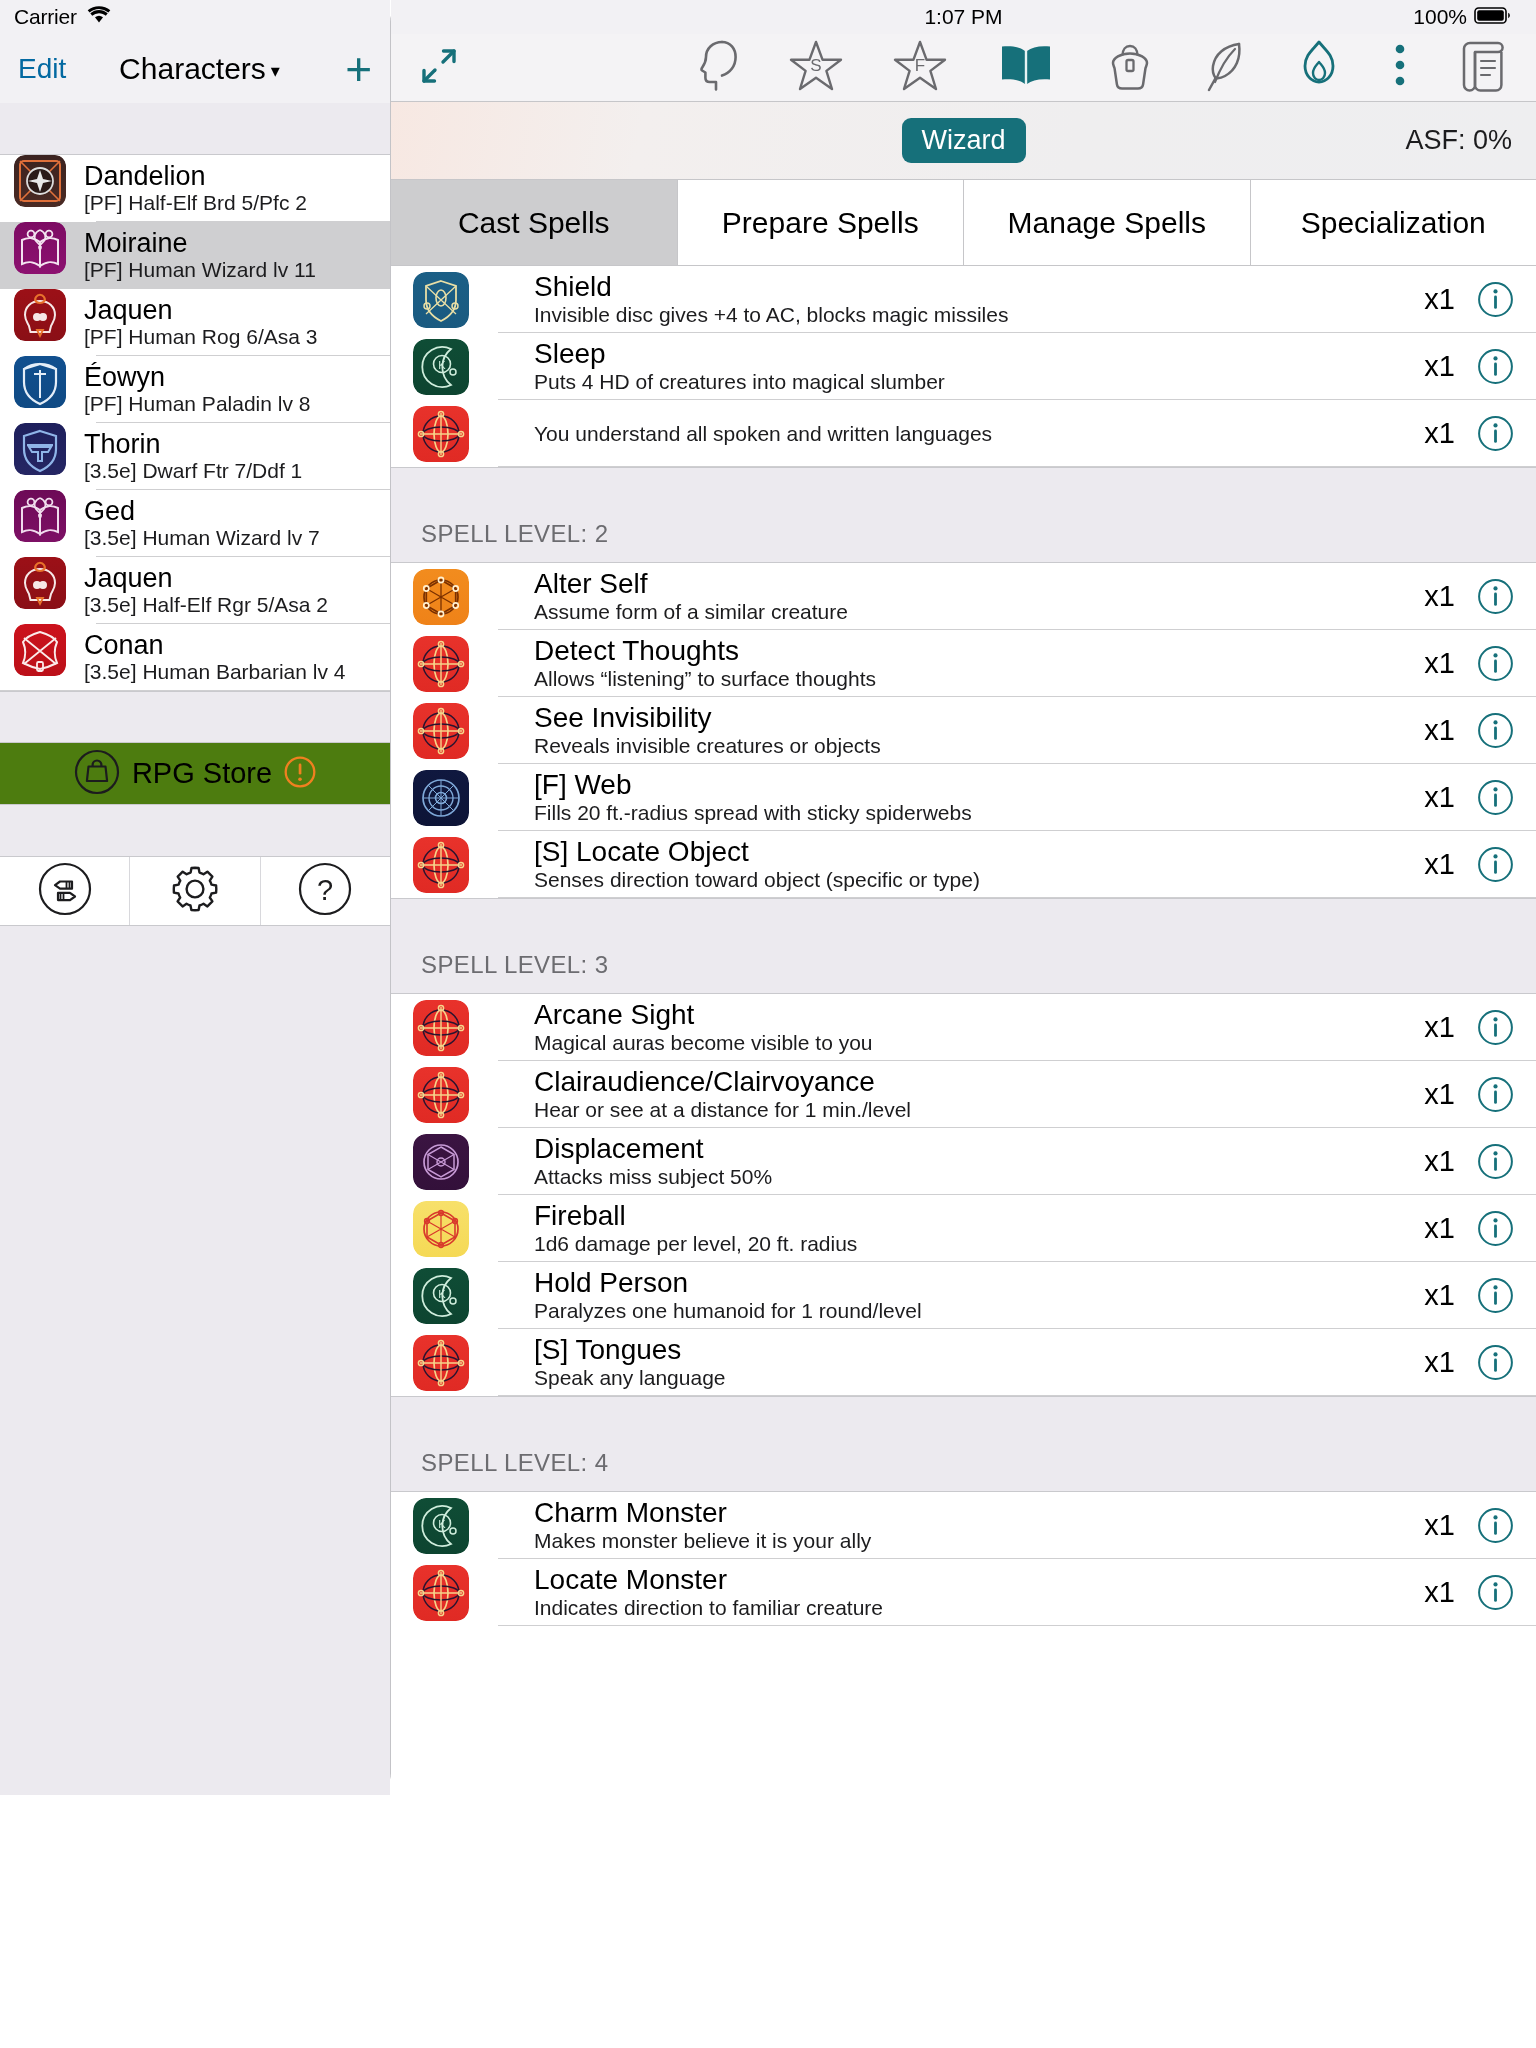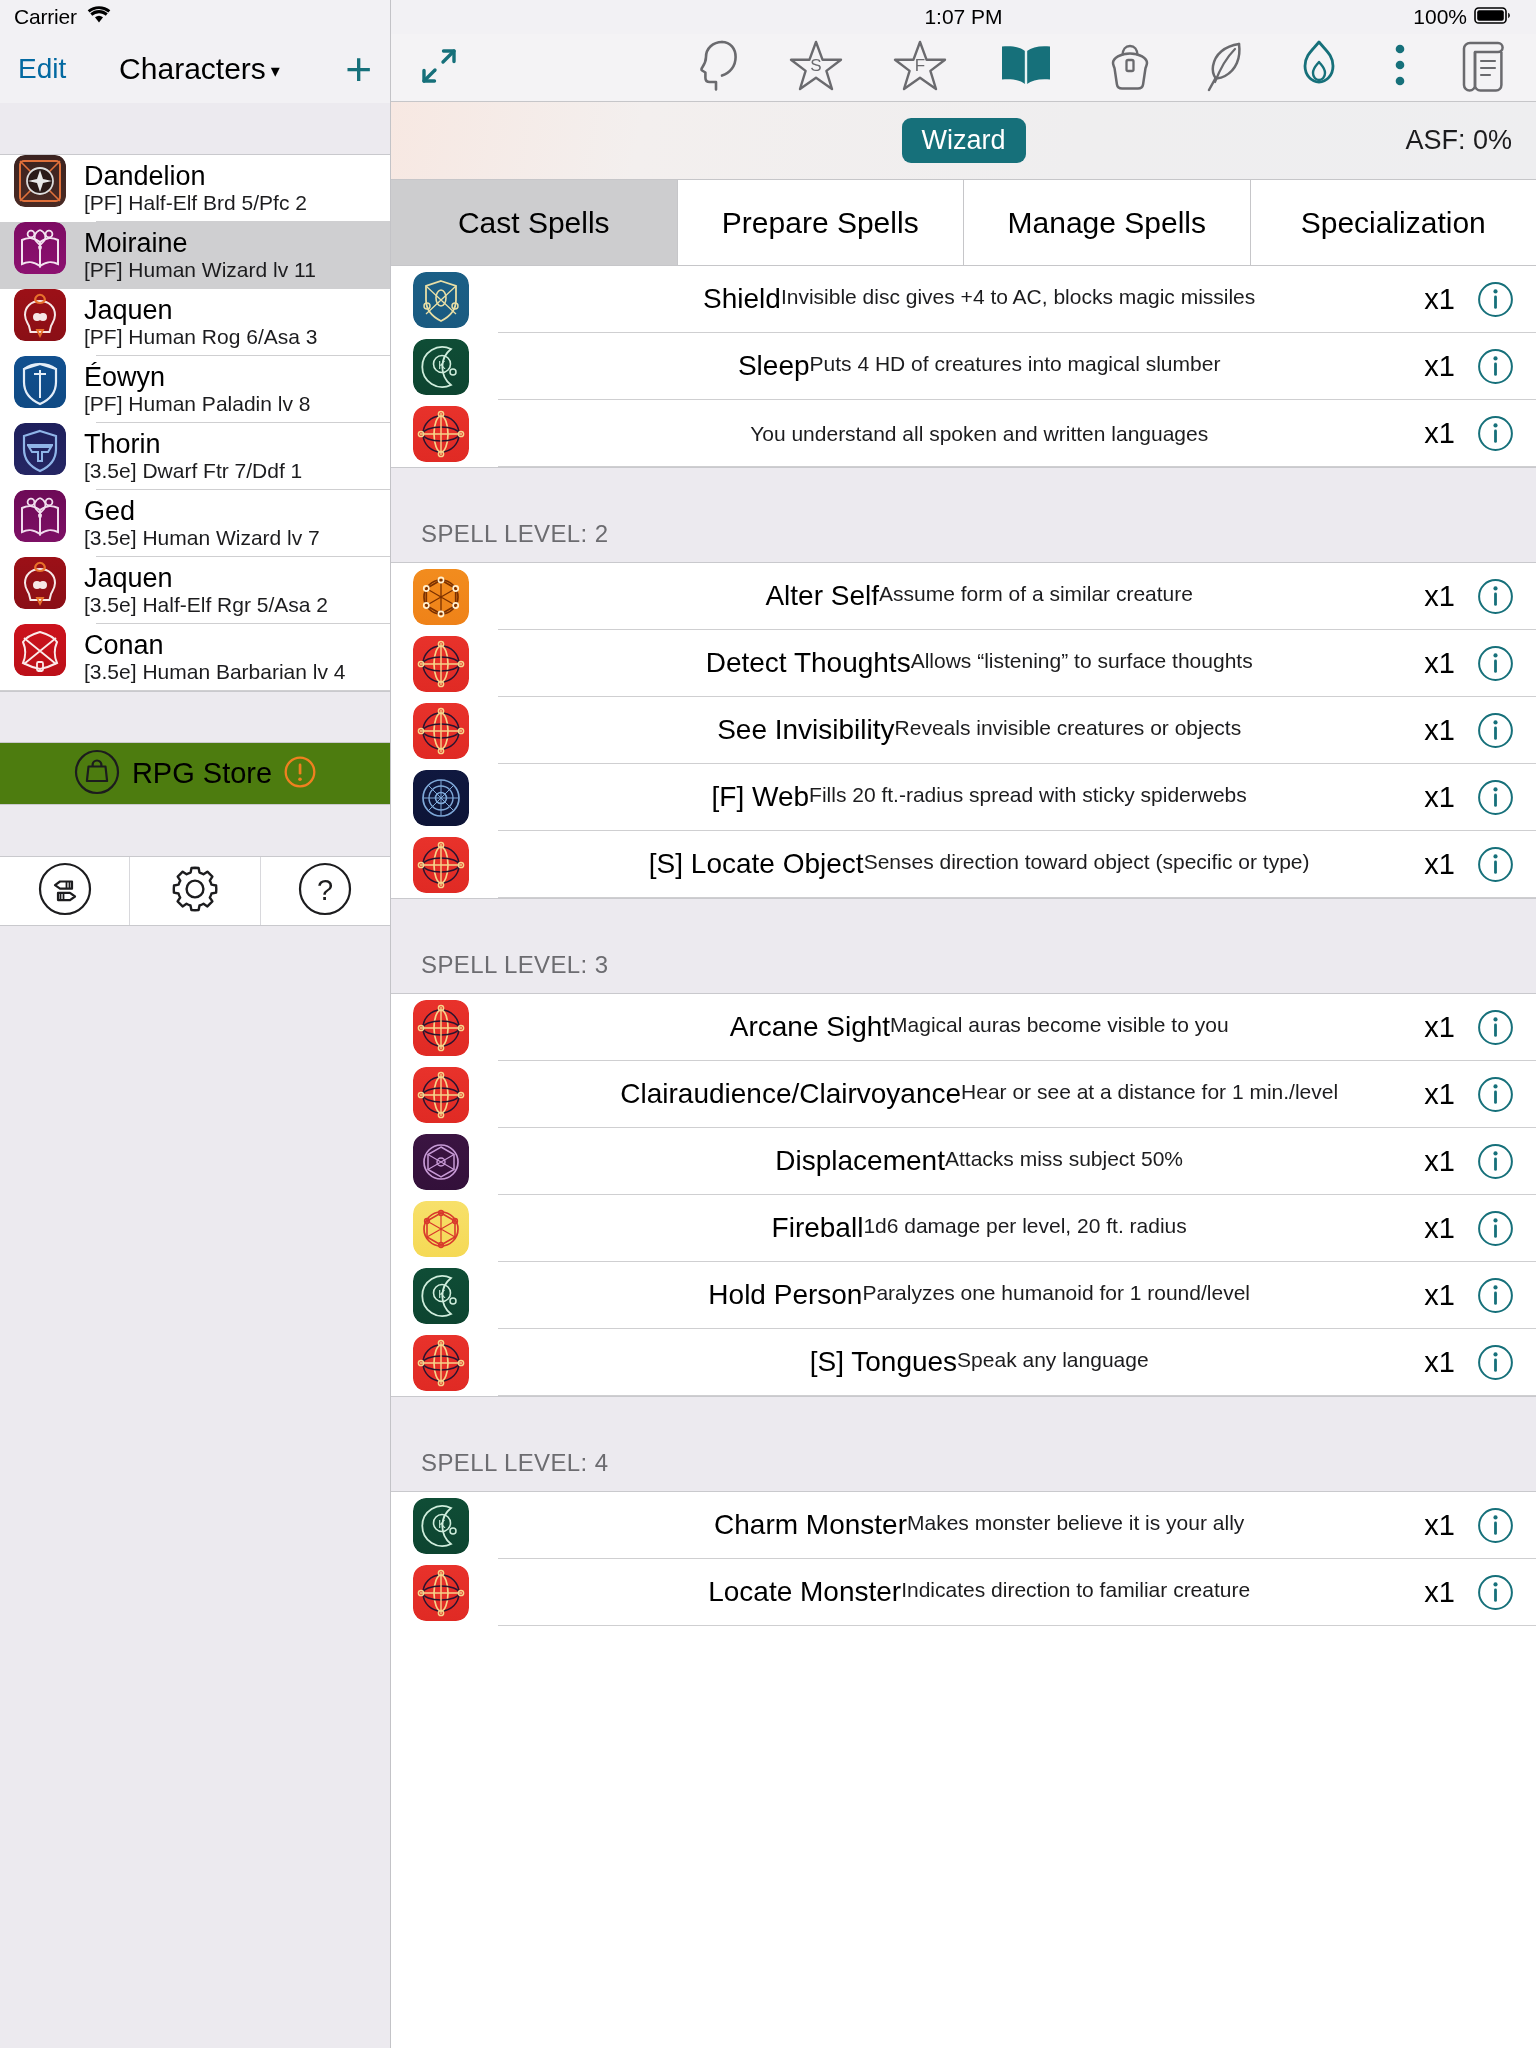--- a/index.html
+++ b/index.html
@@ -7,24 +7,24 @@
   body {
     font-family: "Liberation Sans", sans-serif;
     background:#ffffff;
     -webkit-font-smoothing:antialiased;
     overflow:hidden;
   }
   .app { display:flex; width:1536px; height:2048px; }
 
   
   .sidebar {
-    width:391px; height:2048px;
+    width:391px; height:1795px;
     background:#eceaef;
     border-right:1px solid #c3c3c7;
-    display:flex; flex-direction:column;
+    display:flex; flex-direction:column;border-radius:22px;
   }
   .status-bar {
     height:34px; display:flex; align-items:center;
     padding:0 14px; font-size:21px; color:#000;
     background:#f2f1f4;
   }
   .status-bar .carrier { font-size:21px; letter-spacing:-.2px; }
   .wifi-icon { margin-left:9px; display:inline-block; }
 
   .nav-bar {
@@ -137,21 +137,21 @@
     font-size:24px; color:#6c6c70; letter-spacing:.4px;
     border-top:1px solid #c9c9cd; border-bottom:1px solid #c9c9cd;
   }
   .spell-row {
     display:flex; align-items:center;
     height:67px; padding-left:22px; background:#fff;
     position:relative;
   }
   .spell-row .sep { position:absolute; left:107px; right:0; bottom:0; height:1px; background:#cfcfd1; }
   .sp-icon { width:56px; height:56px; border-radius:13px; flex:0 0 56px; margin-right:29px; display:block; }
-  .sp-text { flex:1; display:flex; flex-direction:row; justify-content:center; overflow:hidden;margin-left:36px; }
+  .sp-text { flex:1; display:flex; flex-direction:column; justify-content:center; overflow:hidden;margin-left:36px; }
   .sp-name { font-size:28px; color:#000; line-height:1.1; white-space:nowrap; }
   .sp-desc { font-size:21px; color:#1c1c1e; line-height:1.2; white-space:nowrap; }
   .sp-count { font-size:29px; color:#000; margin-right:22px; flex:0 0 auto; }
   .sp-info { flex:0 0 auto; margin-right:22px; display:flex; align-items:center; }
 </style>
 </head>
 <body>
 
 <div class="app">
 

